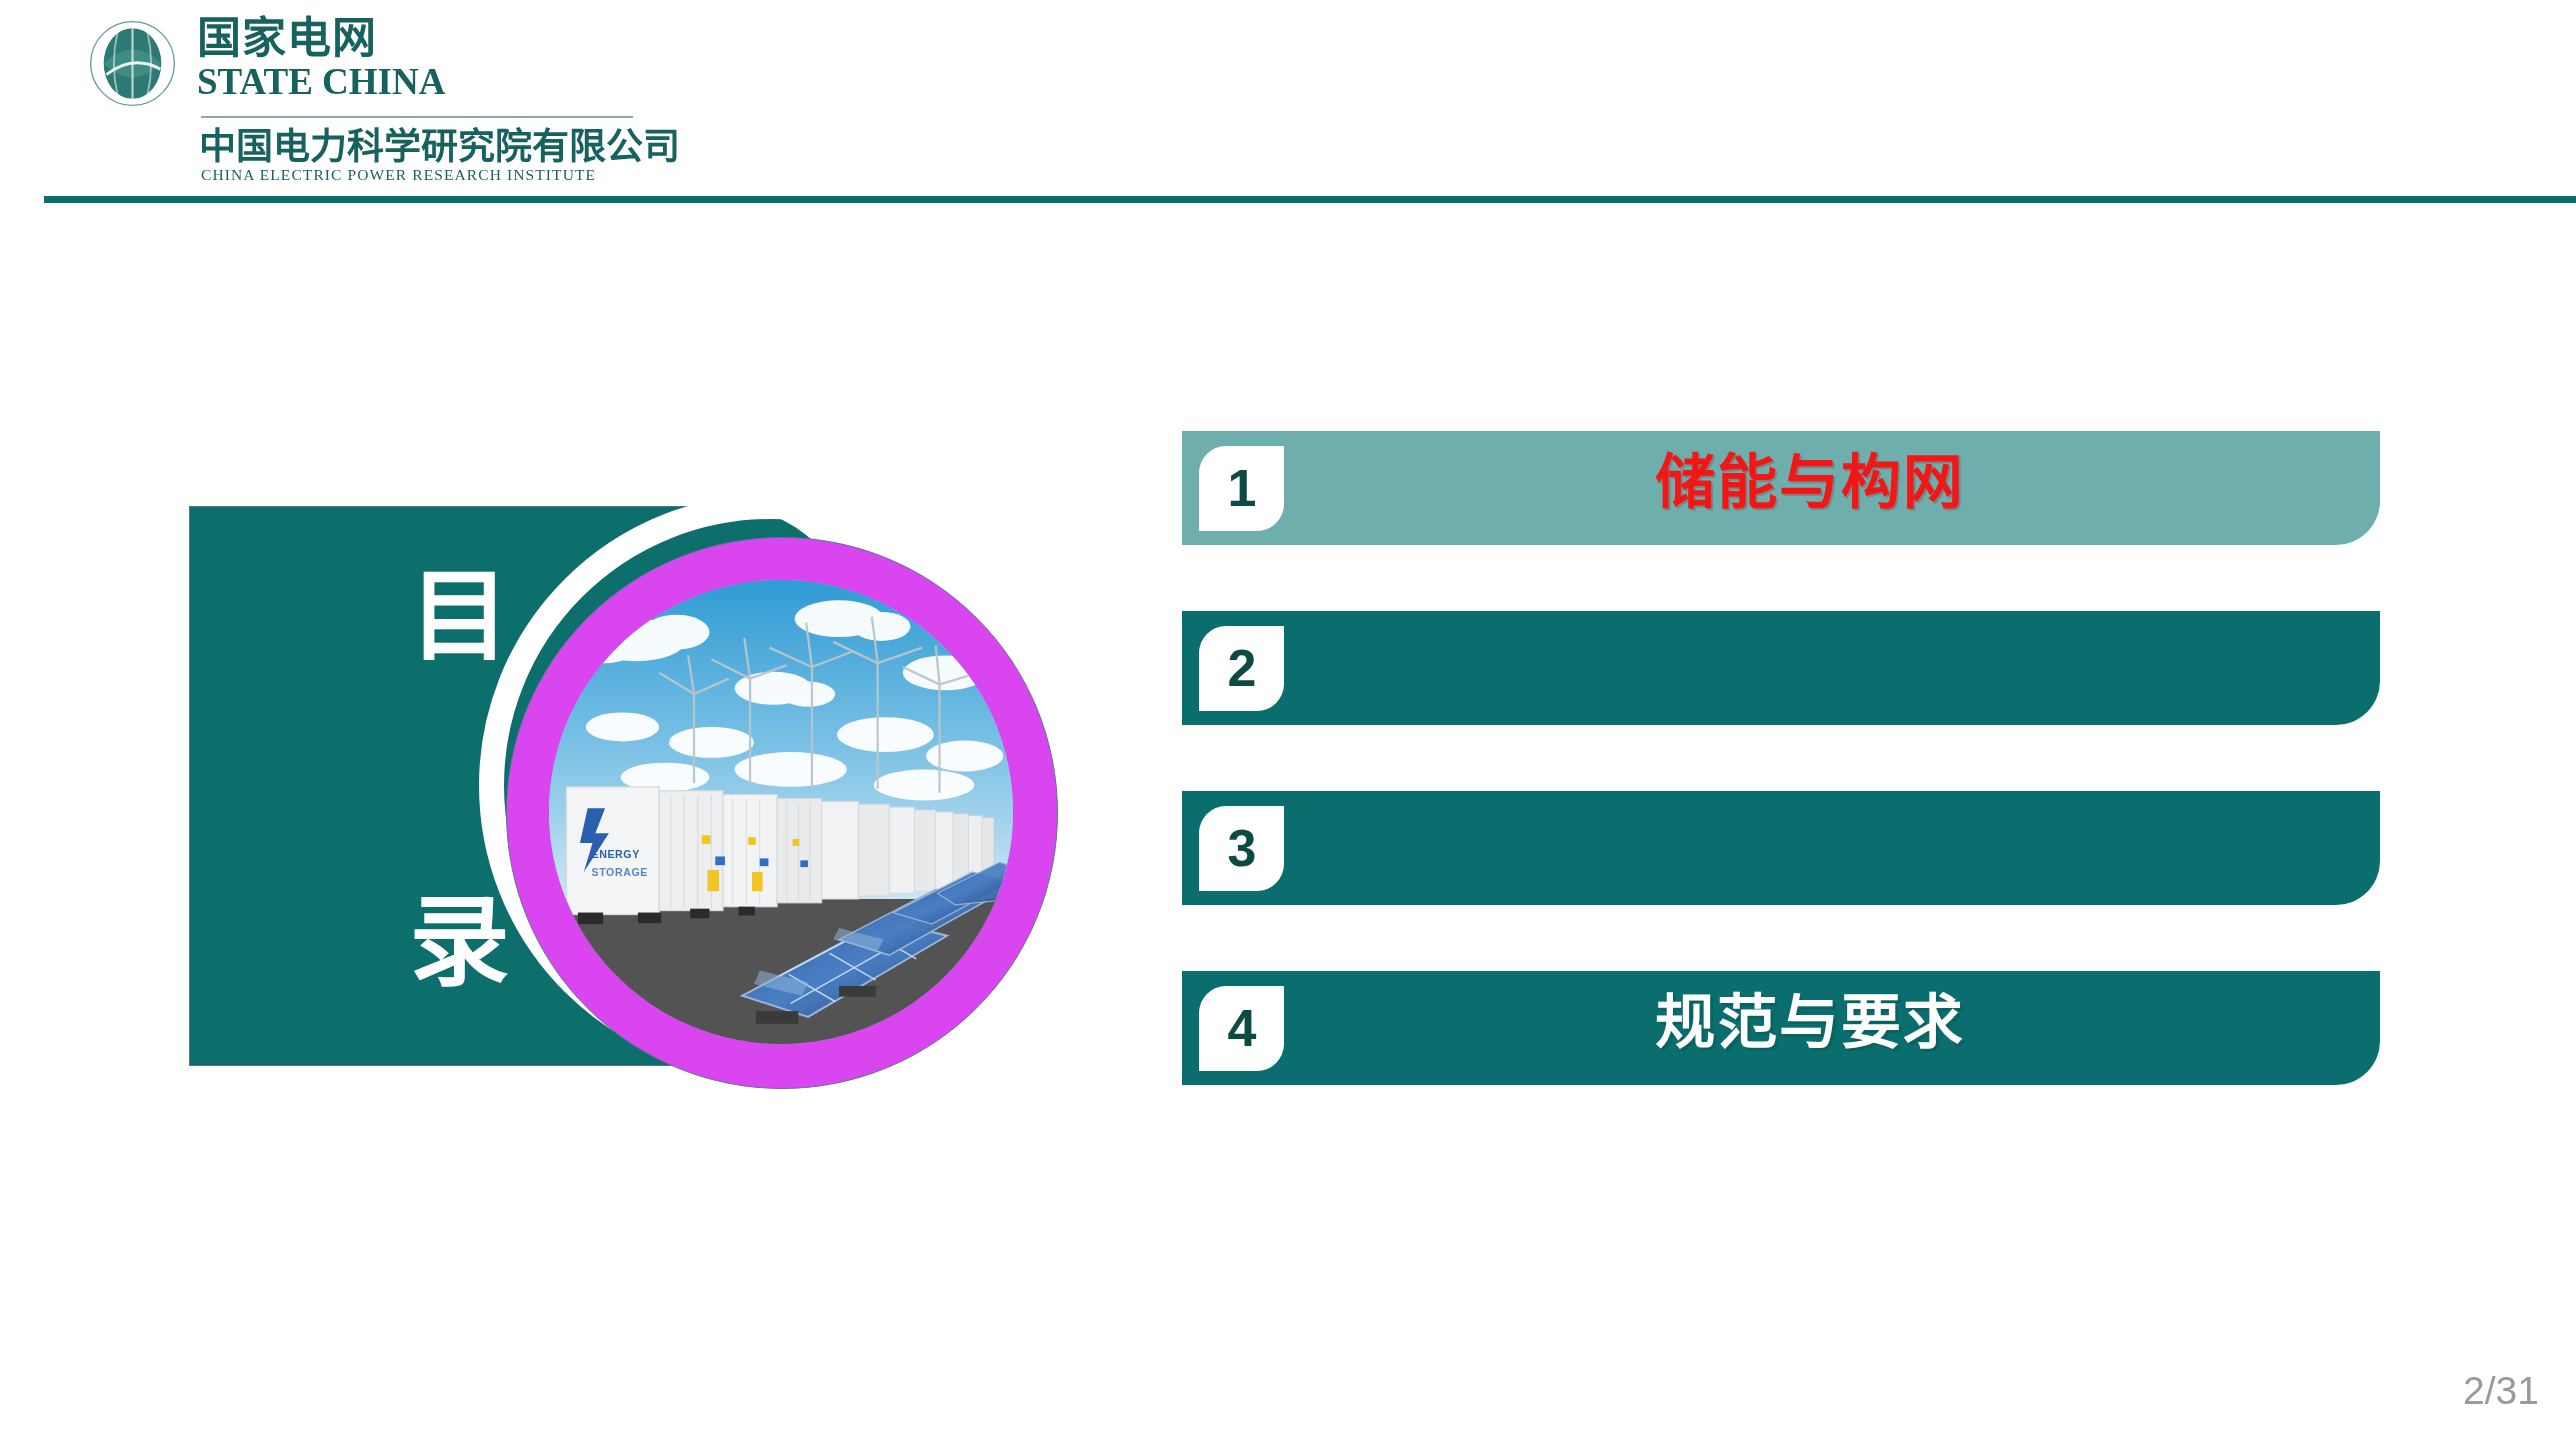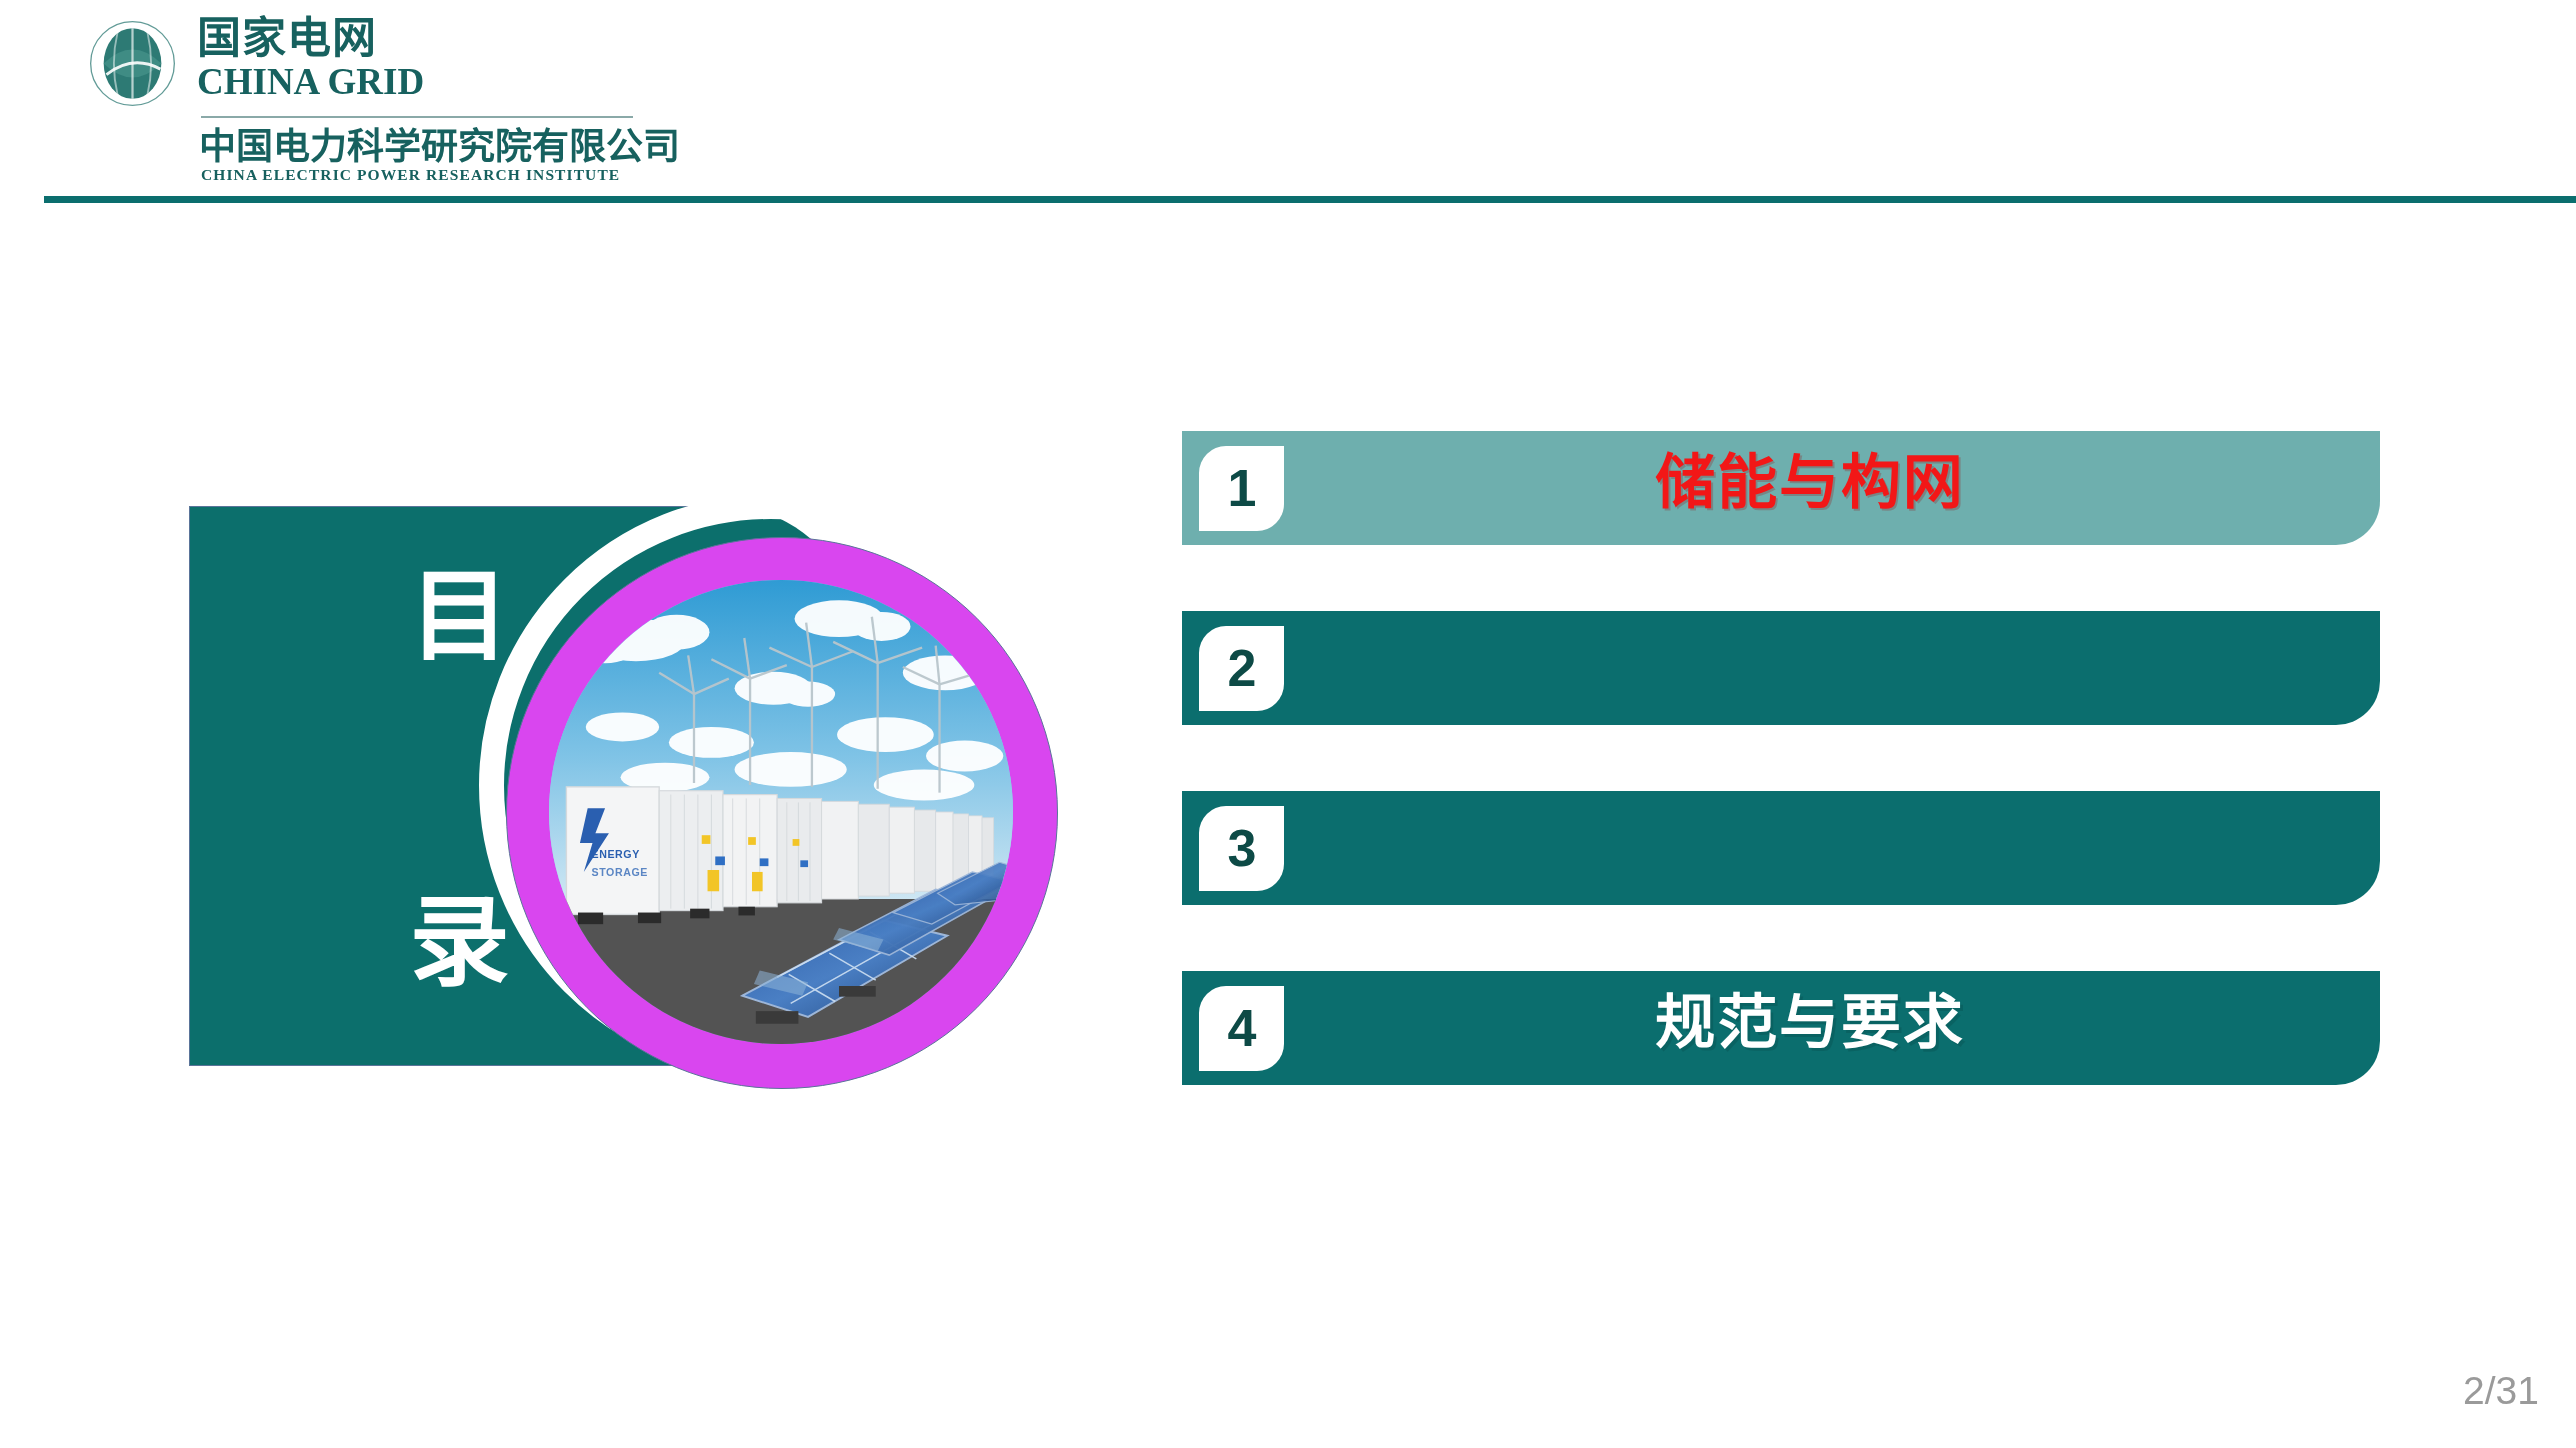--- a/index.html
+++ b/index.html
@@ -31,21 +31,21 @@
   .logo-rule { position:absolute; left:157px; top:116px; width:432px; height:1.9px; background:#8aa9a8; }
   .logo-cn-sub {
     position:absolute; left:155px; top:126px;
     font-family:"DejaVu Sans","Liberation Sans",sans-serif;
     font-size:37px; font-weight:bold; color:#17615f;
     line-height:41px; letter-spacing:0px; white-space:nowrap;
   }
   .logo-en-sub {
     position:absolute; left:157px; top:166px;
     font-family:"Liberation Serif","DejaVu Serif",serif;
-    font-size:15.5px; font-weight:bold; color:#17615f;
+    font-size:15.5px; font-weight:normal; color:#17615f;
     letter-spacing:1.1px; white-space:nowrap;
   }
   .header-rule { position:absolute; left:0; top:196px; width:2576px; height:6.8px; background:#0b6e6e; }
 
   
   .contents-panel { position:absolute; left:189px; top:506px; width:715px; height:560px; }
   .contents-box {
     position:absolute; left:0; top:0; width:541px; height:560px;
     background:#0c6f6c; border:1.9px solid #5a7499; border-right:none;
   }
@@ -136,21 +136,21 @@
         <path d="M22 62 Q50 40 80 56" stroke="#ffffff" stroke-width="3.2" fill="none" opacity="0.9"></path>
         <path d="M50 12 L50 88" stroke="#ffffff" stroke-width="2.4" opacity="0.65"></path>
         <path d="M34 16 Q26 50 34 84" stroke="#ffffff" stroke-width="2" fill="none" opacity="0.5"></path>
         <path d="M66 16 Q74 50 66 84" stroke="#ffffff" stroke-width="2" fill="none" opacity="0.5"></path>
         <circle cx="50" cy="50" r="45" fill="none" stroke="#2d7a74" stroke-width="1.4" opacity="0.75"></circle>
       </svg>
     </div>
 
     <div class="logo-text-block">
       <div class="logo-cn-main">国家电网</div>
-      <div class="logo-en-main">CHINA GRID</div>
+      <div class="logo-en-main">STATE CHINA</div>
     </div>
 
     <div class="logo-rule"></div>
 
     <div class="logo-cn-sub">中国电力科学研究院有限公司</div>
     <div class="logo-en-sub">CHINA ELECTRIC POWER RESEARCH INSTITUTE</div>
 
     <div class="header-rule"></div>
   </div>
 

